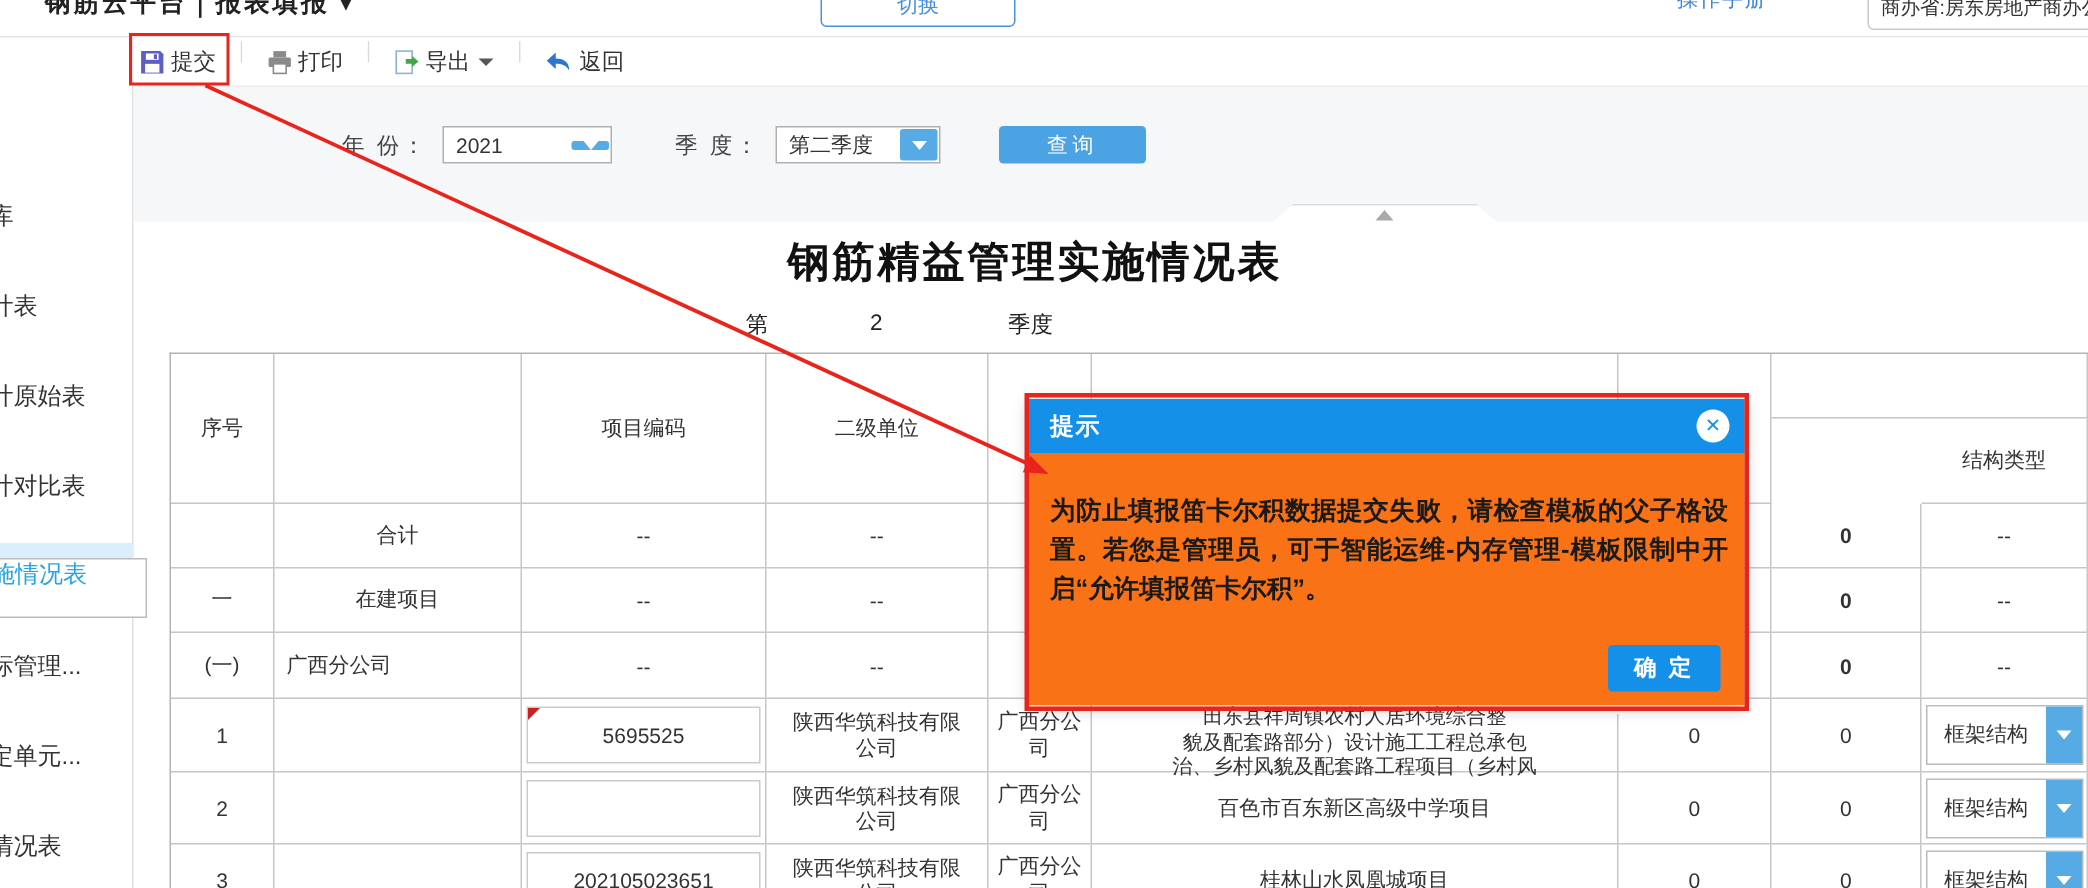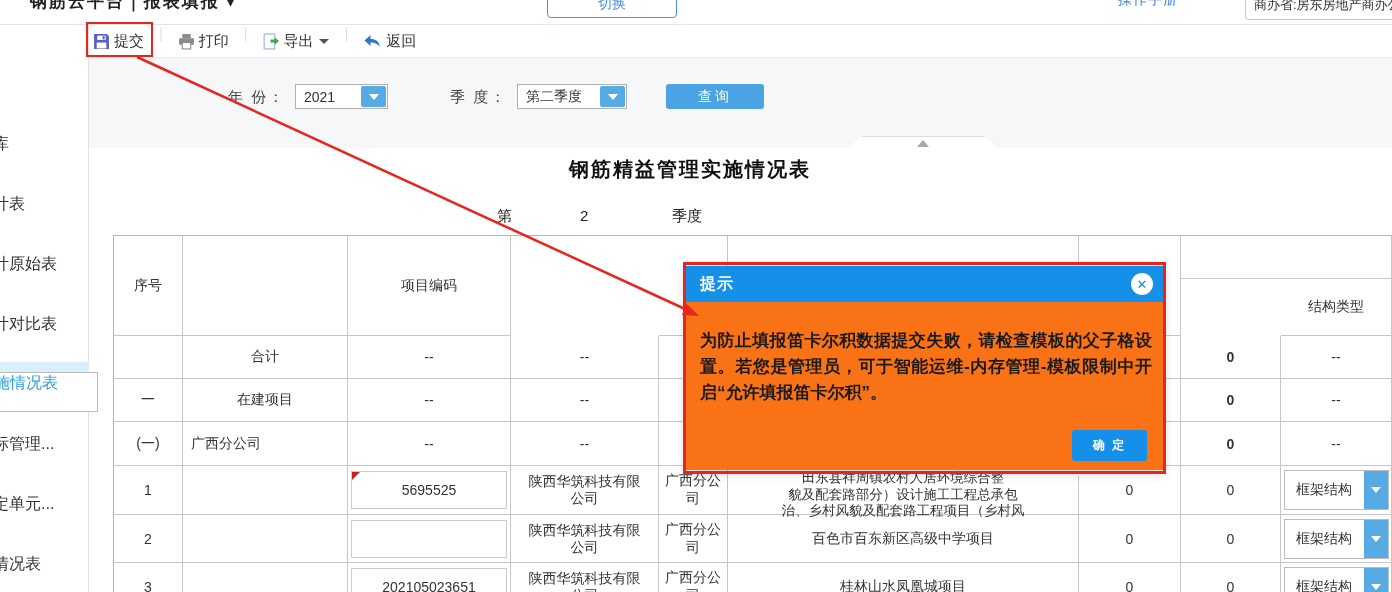--- a/index.html
+++ b/index.html
@@ -37,21 +37,21 @@
   .collapse-handle{position:absolute;left:848px;top:136px;width:150px;height:12px;background:#fff;
     clip-path:polygon(14px 0,136px 0,150px 12px,0 12px);border-top:1px solid #ddd;display:flex;align-items:center;justify-content:center;}
   .collapse-tri{width:0;height:0;border-left:6px solid transparent;border-right:6px solid transparent;border-bottom:7px solid #aaa;}
 
   
   .side-item{position:absolute;left:-7px;font-size:16px;color:#333;white-space:nowrap;}
   .side-sel-bg{position:absolute;left:0;top:362px;width:89px;height:38px;background:#d9effc;}
   .side-item.sel{color:#29a3e3;}
 
   
-  .rpt-title{position:absolute;left:450px;top:156px;width:480px;text-align:center;font-size:20px;font-weight:bold;color:#111;letter-spacing:2px;}
+  .rpt-title{position:absolute;left:450px;top:156px;width:480px;text-align:center;font-size:28px;font-weight:bold;color:#111;letter-spacing:2px;}
   .sub-seg{position:absolute;top:207px;font-size:15px;color:#222;}
 
   
   .tbl{position:absolute;left:113px;top:235px;width:1279px;height:357px;overflow:hidden;display:grid;
     grid-template-columns:69px 165px 163px 148px 69px 351px 102px 100px 111px;
     grid-template-rows:43px 57px 43px 43px 44px 49px 48px 48px;
     border-top:1px solid #b3b3b3;border-left:1px solid #b3b3b3;background:#fff;z-index:1;}
   .cell{border-right:1px solid #c6c6c6;border-bottom:1px solid #c6c6c6;display:flex;align-items:center;justify-content:center;
     font-size:14px;color:#333;text-align:center;overflow:visible;position:relative;}
   .cell.left{justify-content:flex-start;padding-left:8px;text-align:left;}
@@ -66,21 +66,21 @@
   .sel .sel-btn{width:24px;background:#57abe5;display:flex;align-items:center;justify-content:center;}
 
   
   .dialog{position:absolute;left:686px;top:266px;width:477px;height:204px;background:#f97316;z-index:10;box-shadow:0 2px 10px rgba(0,0,0,.25);}
   .dlg-titlebar{height:36px;background:#1590e9;display:flex;align-items:center;padding:0 10px 0 14px;}
   .dlg-title{color:#fff;font-size:16px;font-weight:bold;flex:1;letter-spacing:1px;}
   .dlg-close{width:22px;height:22px;border-radius:50%;background:#fff;color:#1590e9;font-size:13px;font-weight:bold;
     display:flex;align-items:center;justify-content:center;cursor:pointer;}
   .dlg-msg{position:absolute;left:14px;top:62px;width:452px;font-size:17px;font-weight:bold;line-height:26px;color:#1a1a1a;text-align:justify;}
   .dlg-ok{position:absolute;right:16px;bottom:9px;width:75px;height:31px;background:#1590e9;border-radius:3px;
-    color:#fff;font-size:12px;font-weight:bold;display:flex;align-items:center;justify-content:center;cursor:pointer;letter-spacing:2px;}
+    color:#fff;font-size:15px;font-weight:bold;display:flex;align-items:center;justify-content:center;cursor:pointer;letter-spacing:2px;}
 
   
   .red-rect{position:absolute;border:3px solid #e8241c;box-sizing:border-box;z-index:20;pointer-events:none;}
   #arrow-svg{position:absolute;left:0;top:0;z-index:25;pointer-events:none;}
 </style>
 </head>
 <body>
 
 <div id="stage">
 
@@ -124,21 +124,21 @@
     <div class="tb-item">
       <svg width="19" height="16" viewBox="0 0 18 16">
         <path d="M7 2 L1 7.5 L7 13 L7 9.5 C11 9.5 14 10.5 16 14 C16 8 12 6 7 6 Z" fill="#2e77d0"></path>
       </svg>
       <span>返回</span>
     </div>
   </div>
 
   <div class="filterbar"></div>
   <div class="flt-label" style="left:228px;top:88px;">年 份：</div>
-  <div class="flt-box" style="left:295px;top:84px;width:93px;">
+  <div class="flt-box" style="left:295px;top:84px;width:113px;align-items:center;">
     <span class="val">2021</span>
     <div class="dd-btn">
         <div class="dd-tri"></div>
       </div>
   </div>
   <div class="flt-label" style="left:450px;top:88px;">季 度：</div>
   <div class="flt-box" style="left:517px;top:84px;width:110px;">
     <span class="val">第二季度</span>
     <div class="dd-btn">
         <div class="dd-tri"></div>
@@ -162,20 +162,21 @@
   <div class="rpt-title">钢筋精益管理实施情况表</div>
   <div class="sub-seg" style="left:497px;">第</div>
   <div class="sub-seg" style="left:580px;">2</div>
   <div class="sub-seg" style="left:672px;font-family:Liberation Mono, monospace;">季度</div>
 
   <div class="tbl">
 
     <div class="cell" style="grid-area:1/1/3/2;">序号</div>
     <div class="cell" style="grid-area:1/2/3/3;"></div>
     <div class="cell" style="grid-area:1/3/3/4;">项目编码</div>
+    <div class="cell" style="grid-area:1/4/3/5;">二级单位</div>
     <div class="cell" style="grid-area:1/5/3/6;"></div>
     <div class="cell" style="grid-area:1/6/3/7;"></div>
     <div class="cell" style="grid-area:1/7/3/8;"></div>
     <div class="cell" style="grid-area:1/8/2/10;"></div>
     <div class="cell" style="grid-area:2/9/3/10;">结构类型</div>
 
     <div class="cell" style="grid-area:3/1;"></div>
     <div class="cell" style="grid-area:3/2;">合计</div>
     <div class="cell" style="grid-area:3/3;">--</div>
     <div class="cell" style="grid-area:3/4;">--</div>

